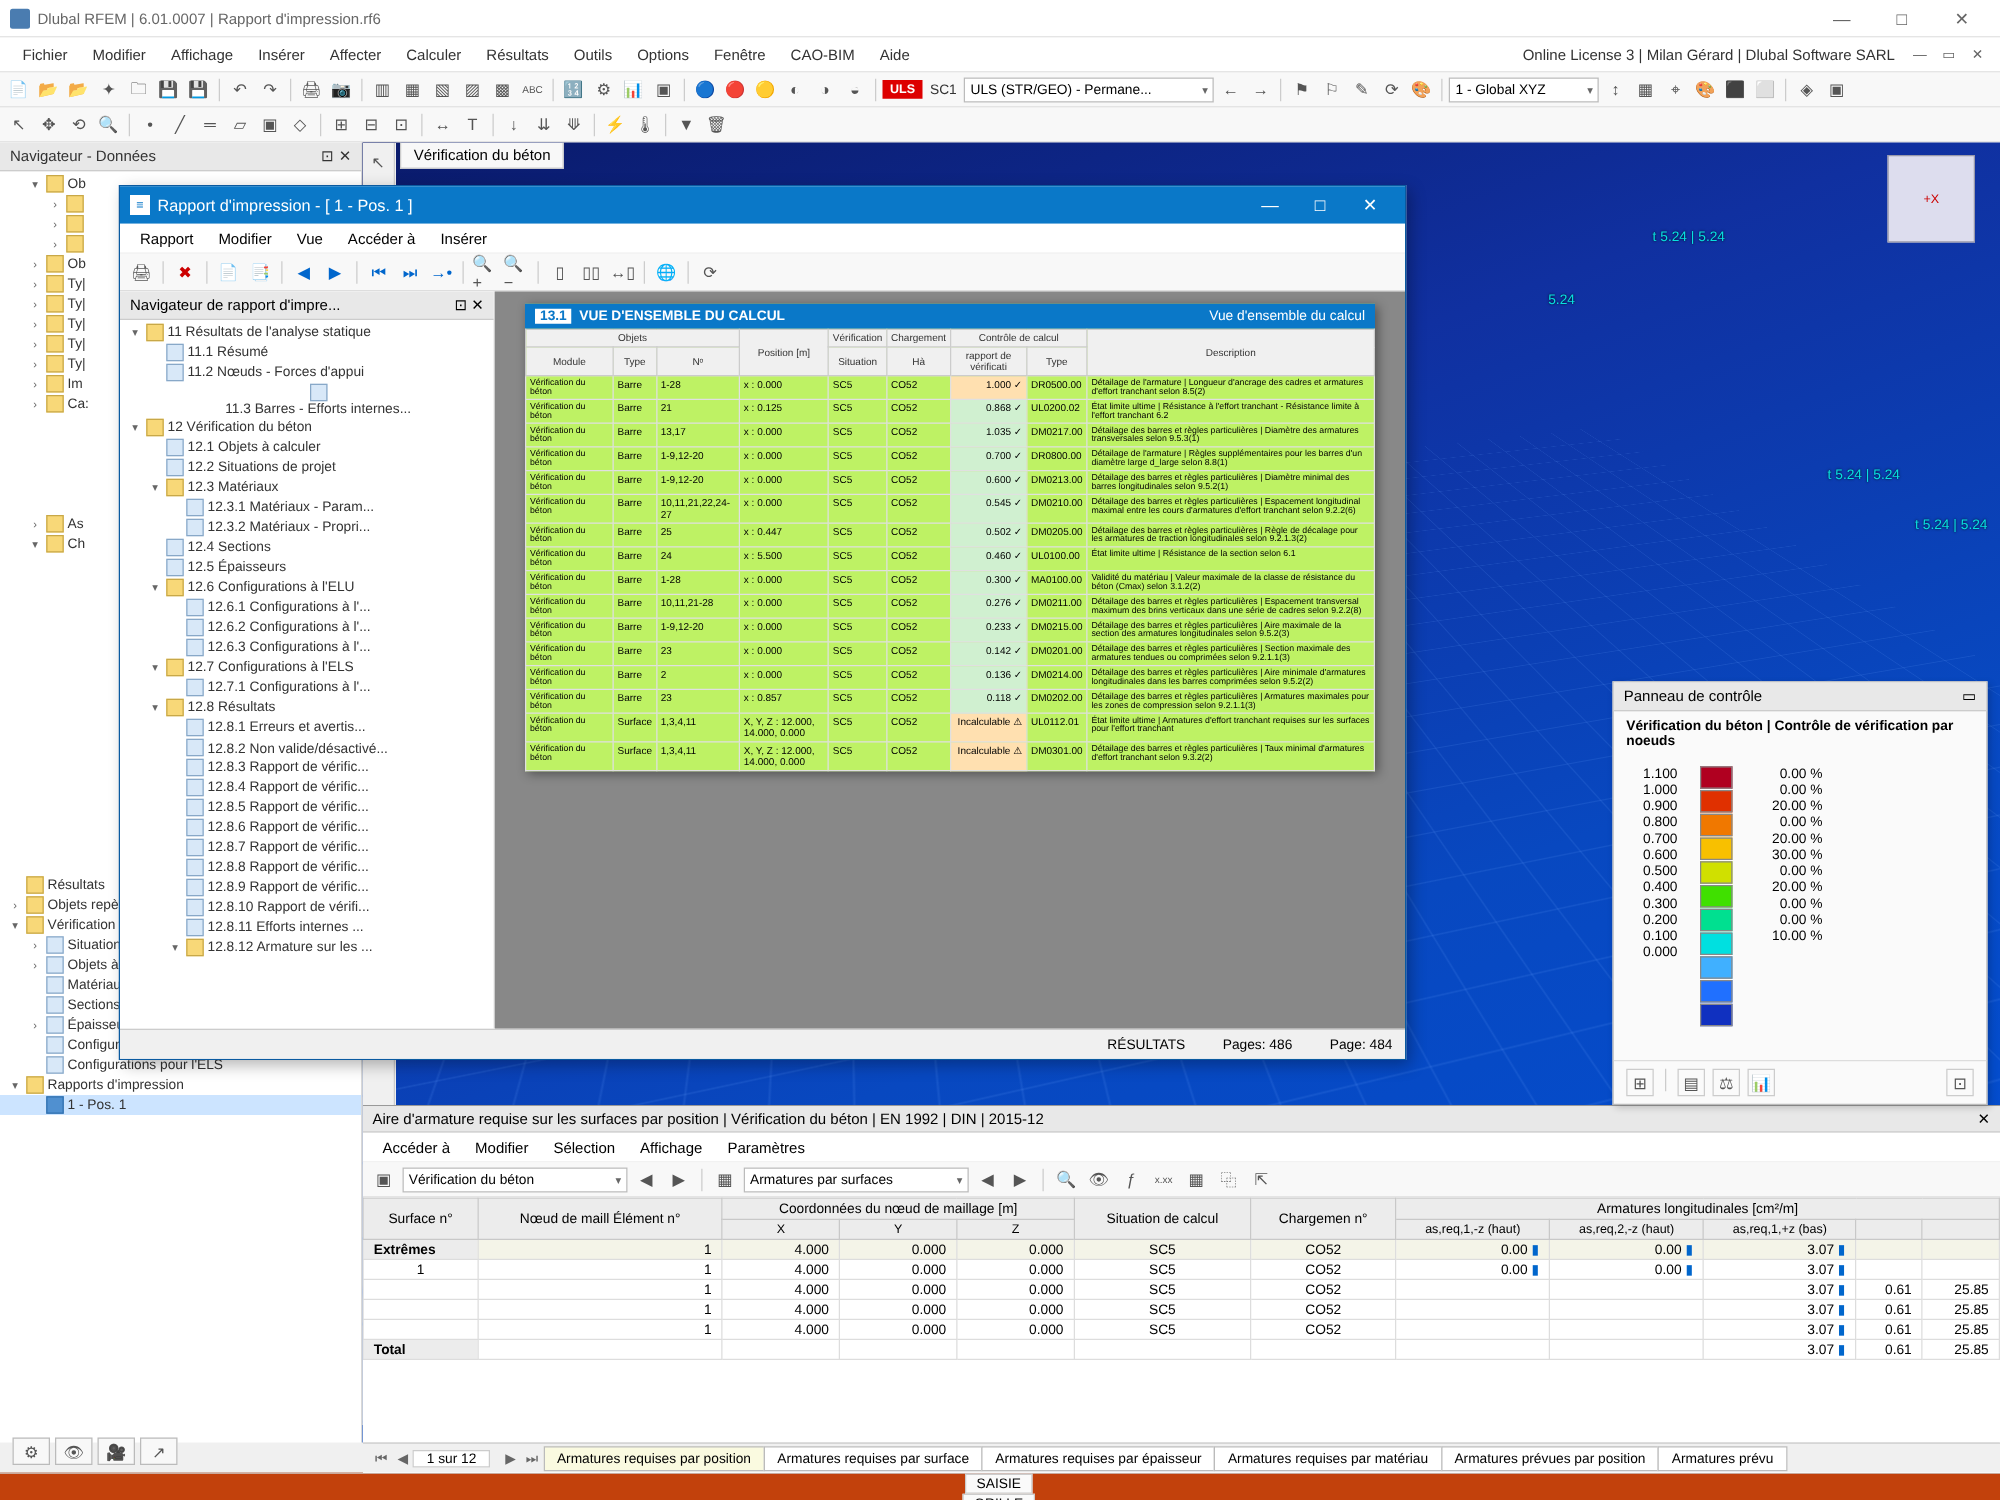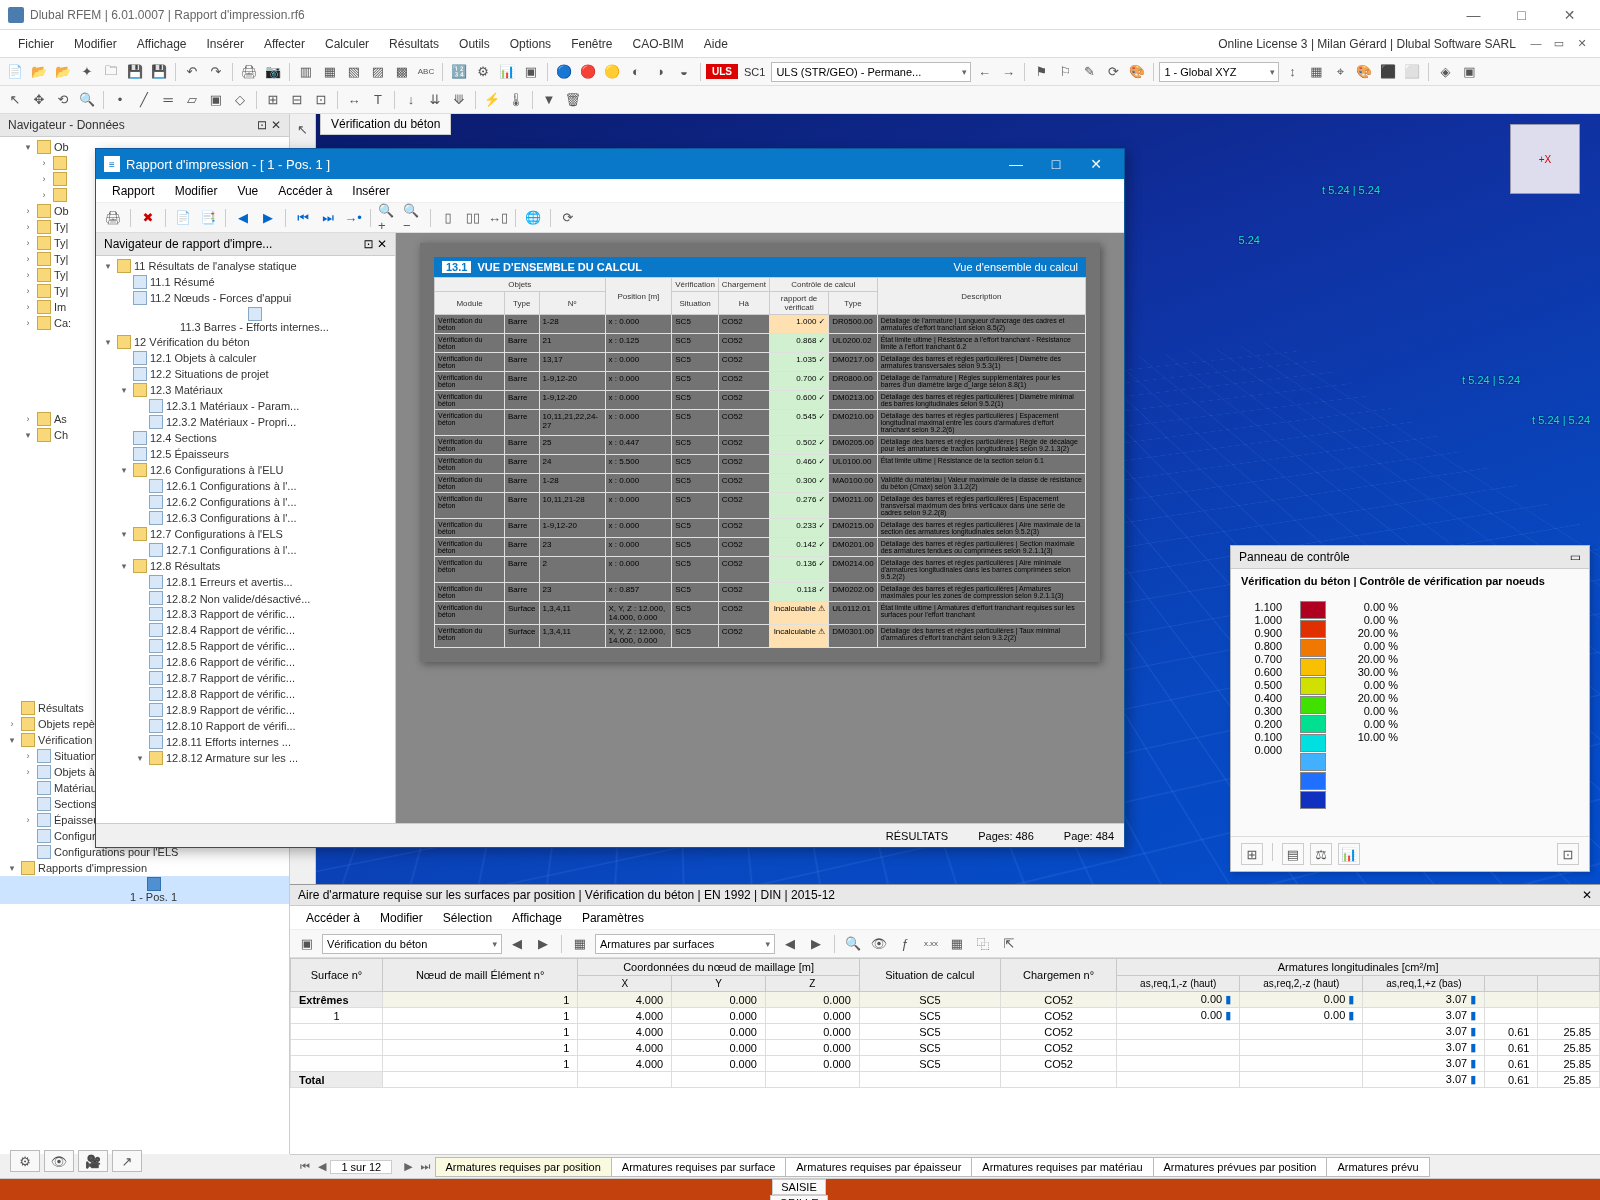--- a/index.html
+++ b/index.html
@@ -59,33 +59,33 @@
 .dlg-title .dlg-btns span { width: 40px; text-align: center; font-size: 14px; }
 .dlg-menu { height: 24px; background: #fff; display: flex; align-items: center; padding: 0 6px; border-bottom: 1px solid #eee; }
 .dlg-menu span { padding: 3px 10px; font-size: 12px; cursor: pointer; }
 .dlg-toolbar { height: 30px; background: #f8f8f8; display: flex; align-items: center; padding: 0 6px; gap: 3px; border-bottom: 1px solid #ddd; }
 .dlg-body { flex: 1; display: flex; overflow: hidden; }
 .dlg-nav { width: 300px; border-right: 1px solid #ccc; display: flex; flex-direction: column; overflow: hidden; }
 .dlg-nav-hdr { background: #e8e8e8; padding: 4px 8px; font-size: 12px; display: flex; border-bottom: 1px solid #ccc; }
 .dlg-nav-hdr .ctrls { margin-left: auto; }
 .dlg-nav-tree { flex: 1; overflow-y: auto; font-size: 11px; padding: 2px; }
 .dlg-page { flex: 1; background: #888; overflow: auto; padding: 10px; position: relative; }
-.page-sheet { background: #737373; width: 680px; margin: 0 auto; padding: 14px; box-shadow: 2px 2px 8px rgba(0,0,0,0.4); }
+.page-sheet { background: #bef264; width: 680px; margin: 0 auto; padding: 0; box-shadow: 2px 2px 8px rgba(0,0,0,0.4); }
 .page-hdr { background: #0a78c8; color: #fff; padding: 4px 8px; font-size: 11px; font-weight: bold; display: flex; }
 .page-hdr .num { background: #fff; color: #0a78c8; padding: 0 4px; margin-right: 6px; }
 .rpt-table { width: 100%; border-collapse: collapse; font-size: 8px; }
 .rpt-table th { background: #f0f0f0; border: 1px solid #ccc; padding: 2px 3px; font-weight: normal; color: #333; }
 .rpt-table td { border: 1px solid #e0e0e0; padding: 2px 3px; vertical-align: top; }
 .rpt-table .ratio { background: #d0f0d0; text-align: right; }
 .rpt-table .ratio.warn { background: #ffe0b0; }
 .dlg-status { height: 24px; background: #f0f0f0; border-top: 1px solid #ccc; display: flex; align-items: center; padding: 0 10px; font-size: 11px; }
 .dlg-status span { margin-left: 30px; }
 
 
-.ctrl-panel { position: absolute; right: 10px; top: 545px; width: 360px; background: #fafafa; border: 1px solid #bbb; box-shadow: 2px 2px 6px rgba(0,0,0,0.2); z-index: 40; padding: 0; }
+.ctrl-panel { position: absolute; right: 10px; top: 545px; width: 300px; background: #fafafa; border: 1px solid #bbb; box-shadow: 2px 2px 6px rgba(0,0,0,0.2); z-index: 40; padding: 0; }
 .ctrl-hdr { background: #e8e8e8; padding: 4px 8px; font-size: 12px; border-bottom: 1px solid #ccc; display: flex; }
 .ctrl-sub { padding: 6px 10px; font-size: 11px; font-weight: bold; }
 .ctrl-body { padding: 8px 12px; display: flex; gap: 12px; }
 .legend-col { display: flex; flex-direction: column; gap: 1px; }
 .legend-val { width: 45px; text-align: right; font-size: 11px; padding-right: 6px; }
 .legend-sw { width: 26px; height: 18px; border: 1px solid #888; }
 .legend-pct { width: 60px; text-align: right; font-size: 11px; padding-left: 10px; }
 .ctrl-btm { padding: 6px 10px; border-top: 1px solid #ddd; display: flex; gap: 6px; }
 .ctrl-btm .tb-btn { border: 1px solid #ccc; }
 
@@ -438,21 +438,21 @@
     <div class="tree-row" style="padding-left: 22px;">
       <span class="tree-exp"></span>
       <span class="tree-ico file"></span>
       <span class="tree-lbl">Configurations pour l'ELS</span>
     </div>
     <div class="tree-row" style="padding-left: 6px;">
       <span class="tree-exp">▾</span>
       <span class="tree-ico "></span>
       <span class="tree-lbl">Rapports d'impression</span>
     </div>
-    <div class="tree-row sel" style="padding-left: 22px; flex-direction: column;">
+    <div class="tree-row sel" style="padding-left: 22px;">
       <span class="tree-exp"></span>
       <span class="tree-ico blue"></span>
       <span class="tree-lbl">1 - Pos. 1</span>
     </div>
   </div>
 <div class="btm-view-btns">
   <span class="vb">⚙</span>
   <span class="vb">👁</span>
   <span class="vb">🎥</span>
   <span class="vb">↗</span>

